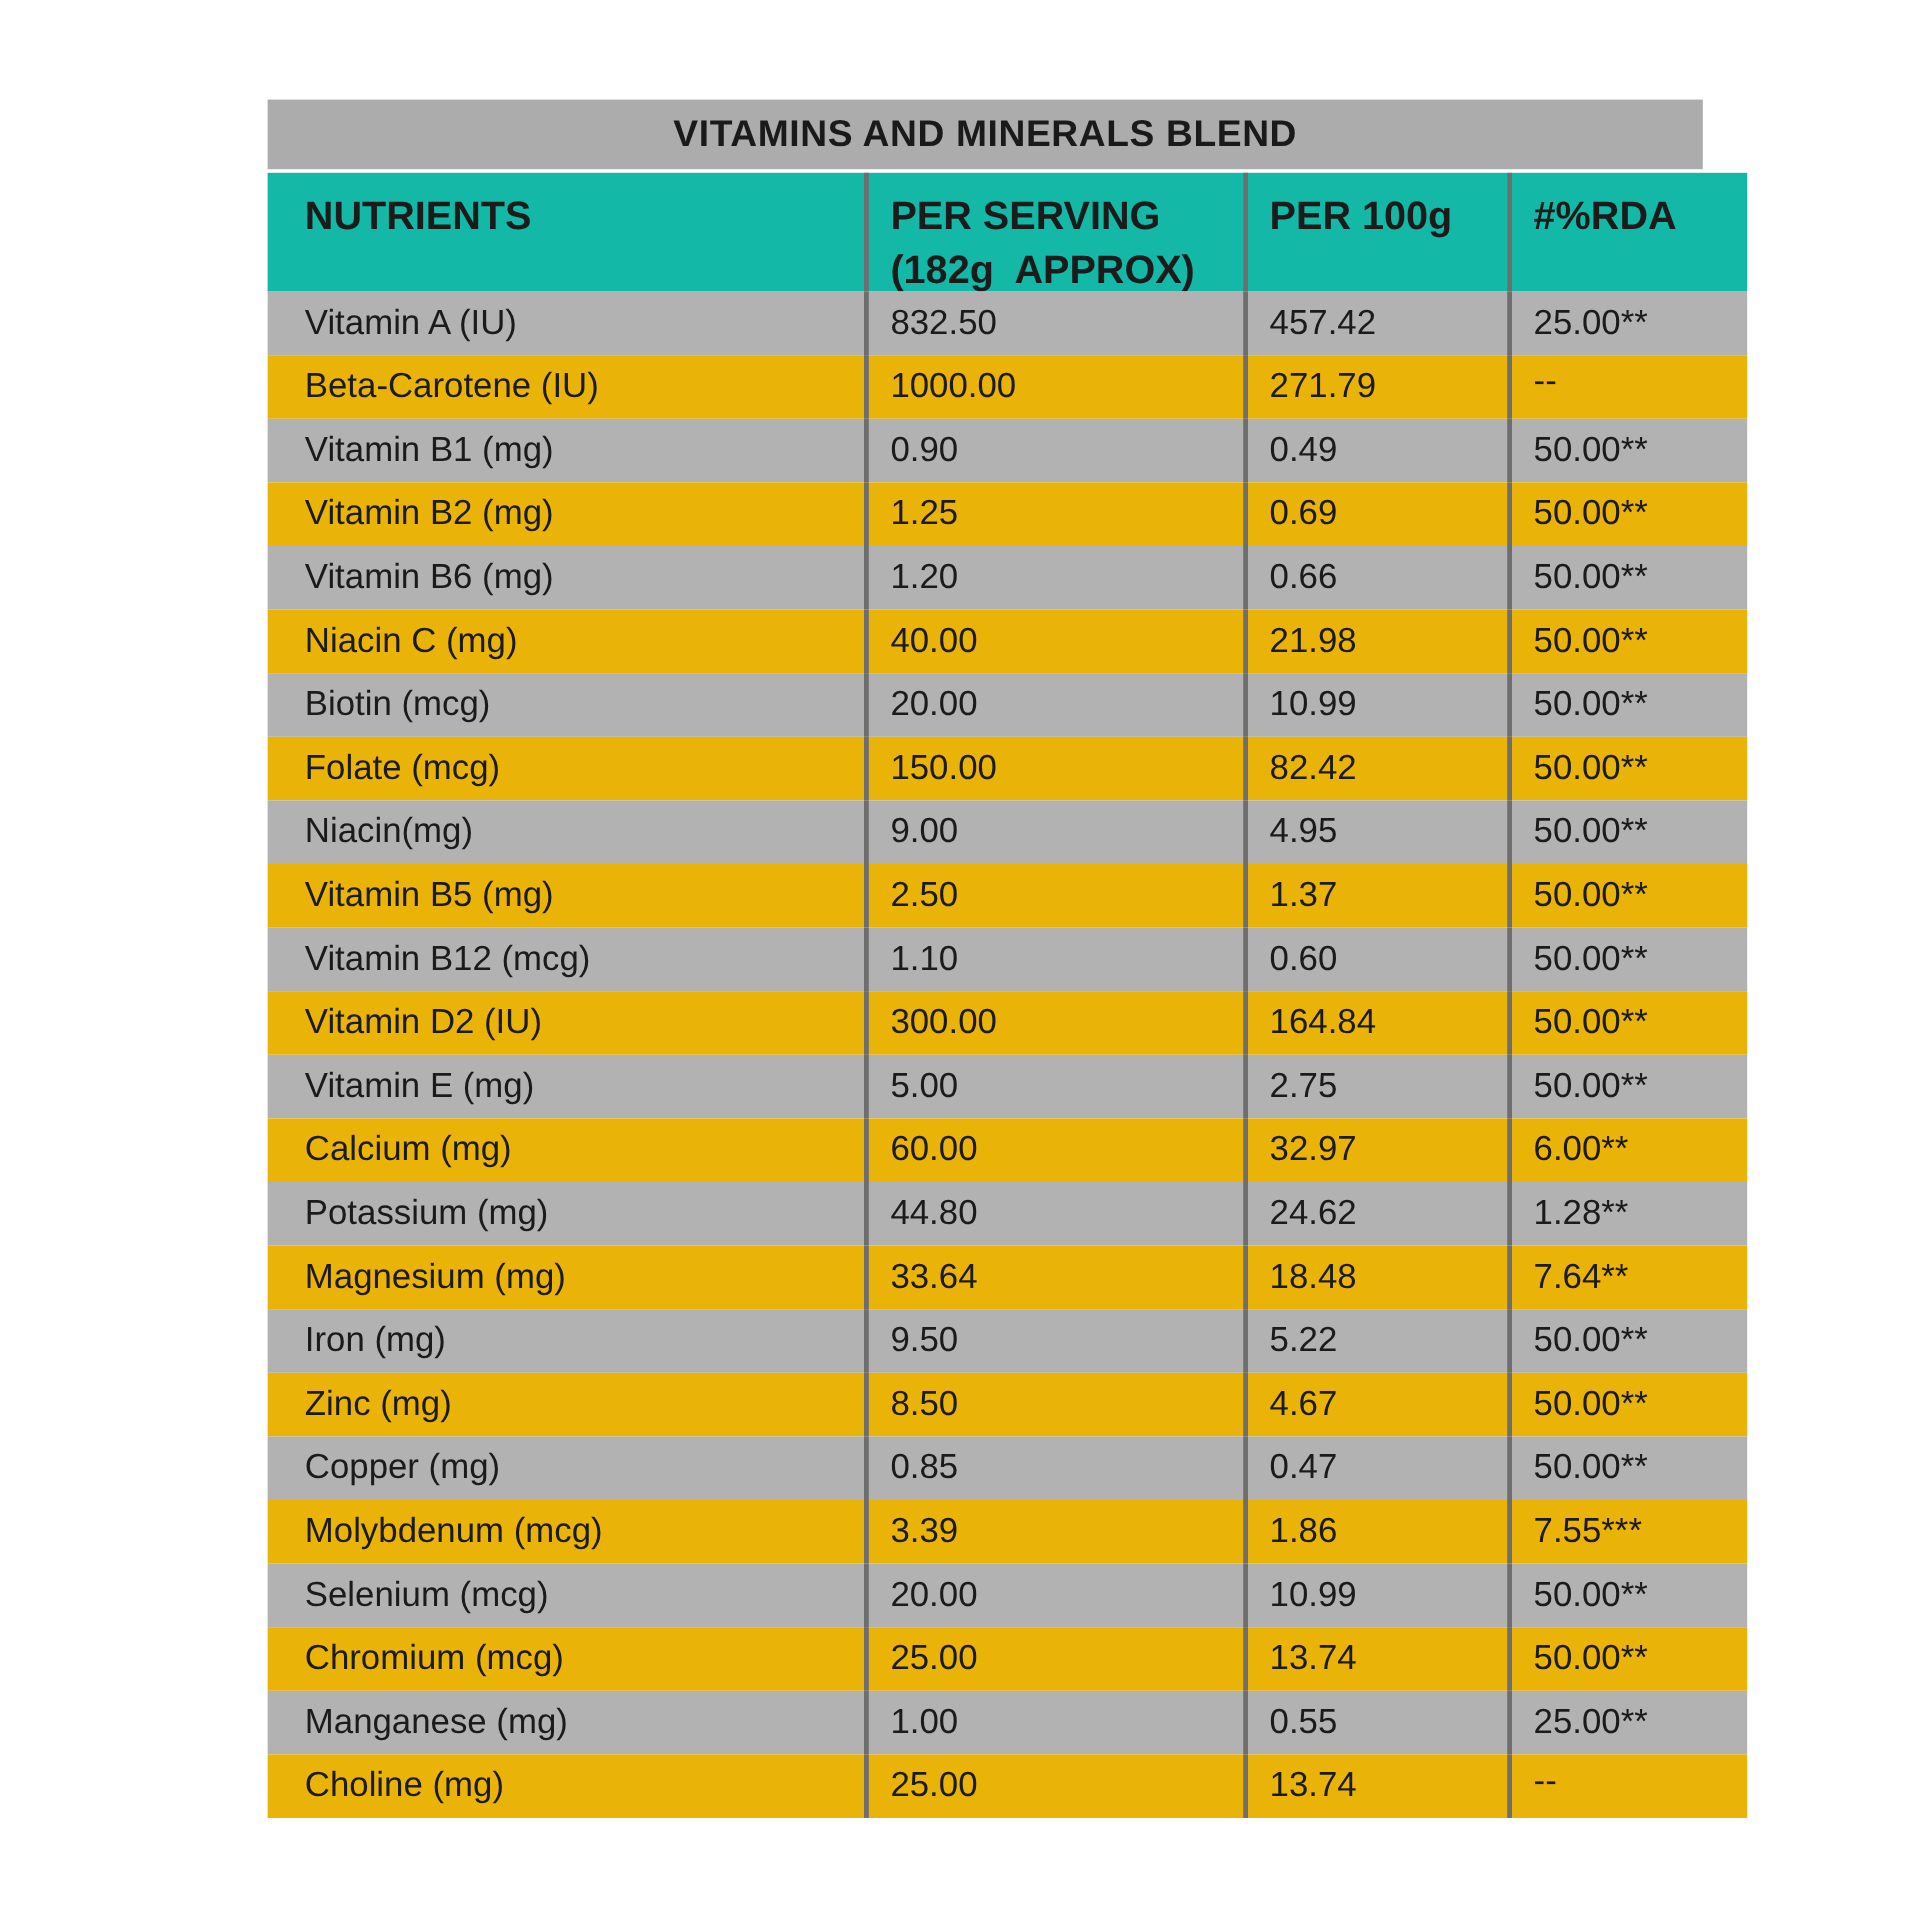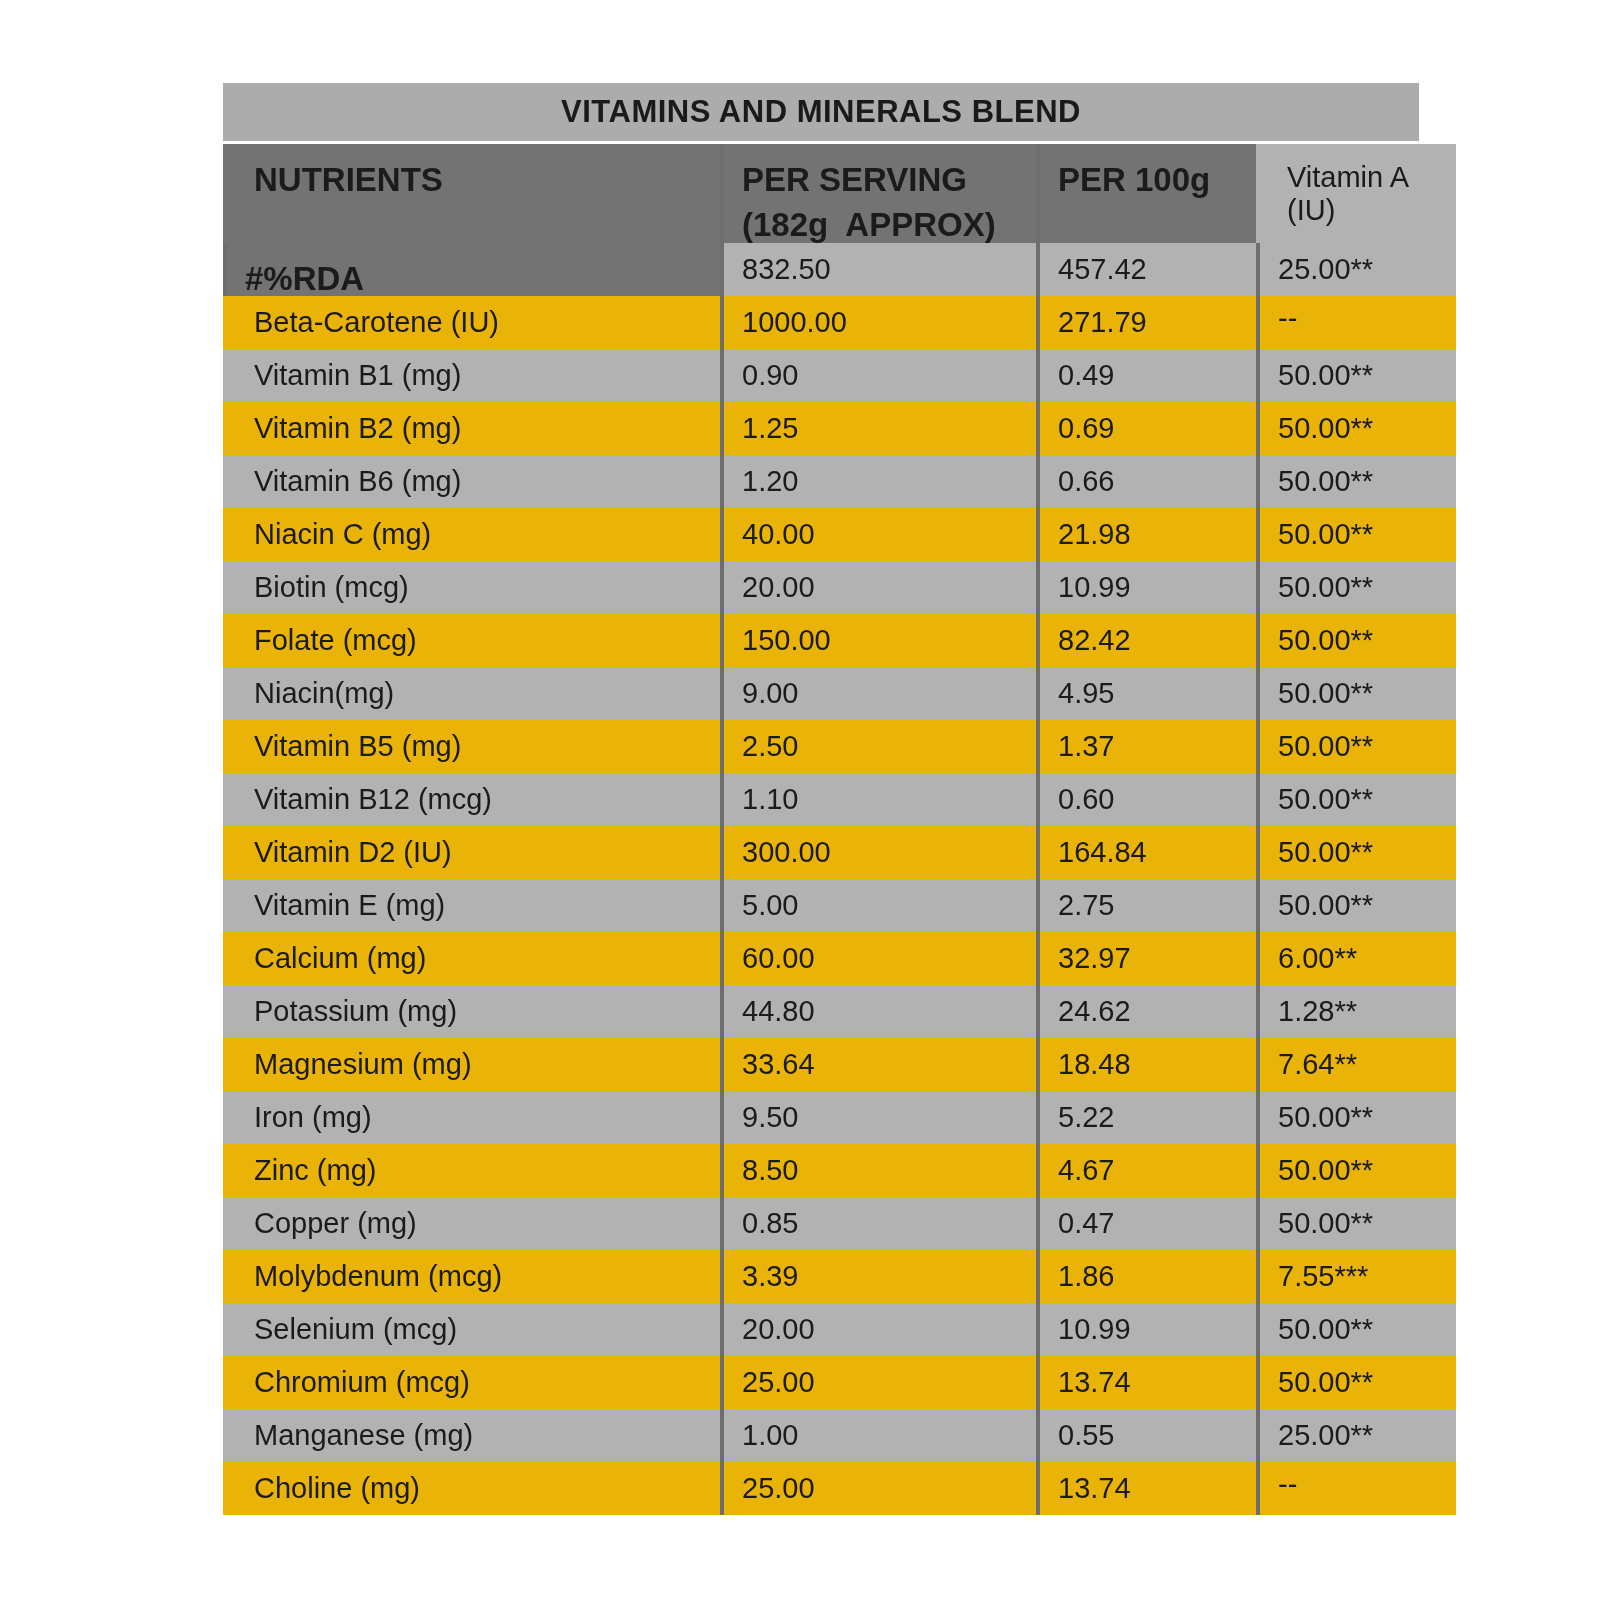--- a/index.html
+++ b/index.html
@@ -39,21 +39,21 @@
     color: #1b1b1b;
     font-size: 29px;
     padding-left: 18px;
     overflow: hidden;
   }
   .cell.c1 { padding-left: 31px; }
   .cell.c2, .cell.c3, .cell.c4 {
     border-left: 4px solid #6e6e6e;
   }
   .hdr {
-    background: #737373;
+    background: #14b8a6;
     font-weight: bold;
     font-size: 33px;
     align-items: flex-start;
     padding-top: 14px;
     white-space: pre-wrap;
     line-height: 1.35;
   }
   .row-dark  { background: #b2b2b2; }
   .row-light { background: #eab308; }
   .rda-dash { align-items: flex-start; padding-top: 6px; }
@@ -62,23 +62,23 @@
 <body>
 
 <div class="label-sheet">
   <div class="title-bar">VITAMINS AND MINERALS BLEND</div>
 
   <div class="nutri-grid" id="grid">
     <div class="cell c1 hdr">NUTRIENTS</div>
     <div class="cell c2 hdr">PER SERVING
 (182g  APPROX)</div>
     <div class="cell c3 hdr">PER 100g</div>
-    <div class="cell c1 row-dark">Vitamin A (IU)</div>
+    <div class="cell c4 hdr">#%RDA</div>
 
-  <div class="cell c4 hdr">#%RDA</div>
+  <div class="cell c1 row-dark">Vitamin A (IU)</div>
   <div class="cell c2 row-dark">832.50</div>
   <div class="cell c3 row-dark">457.42</div>
   <div class="cell c4 row-dark">25.00**</div>
 
   <div class="cell c1 row-light">Beta-Carotene (IU)</div>
   <div class="cell c2 row-light">1000.00</div>
   <div class="cell c3 row-light">271.79</div>
   <div class="cell c4 row-light rda-dash">--</div>
 
   <div class="cell c1 row-dark">Vitamin B1 (mg)</div>

